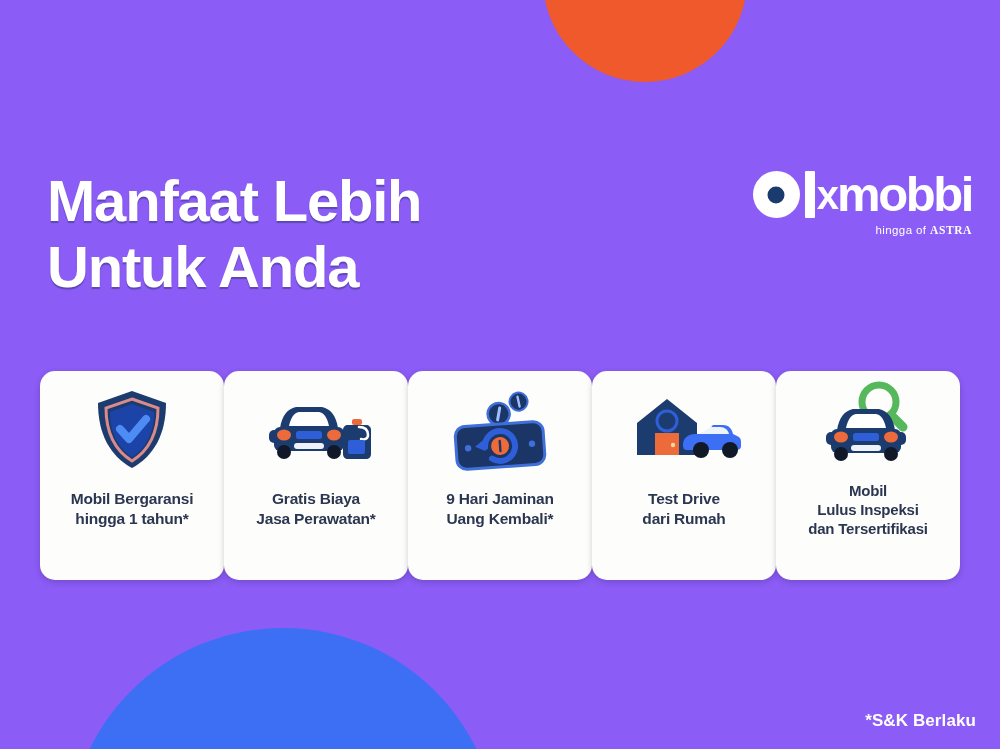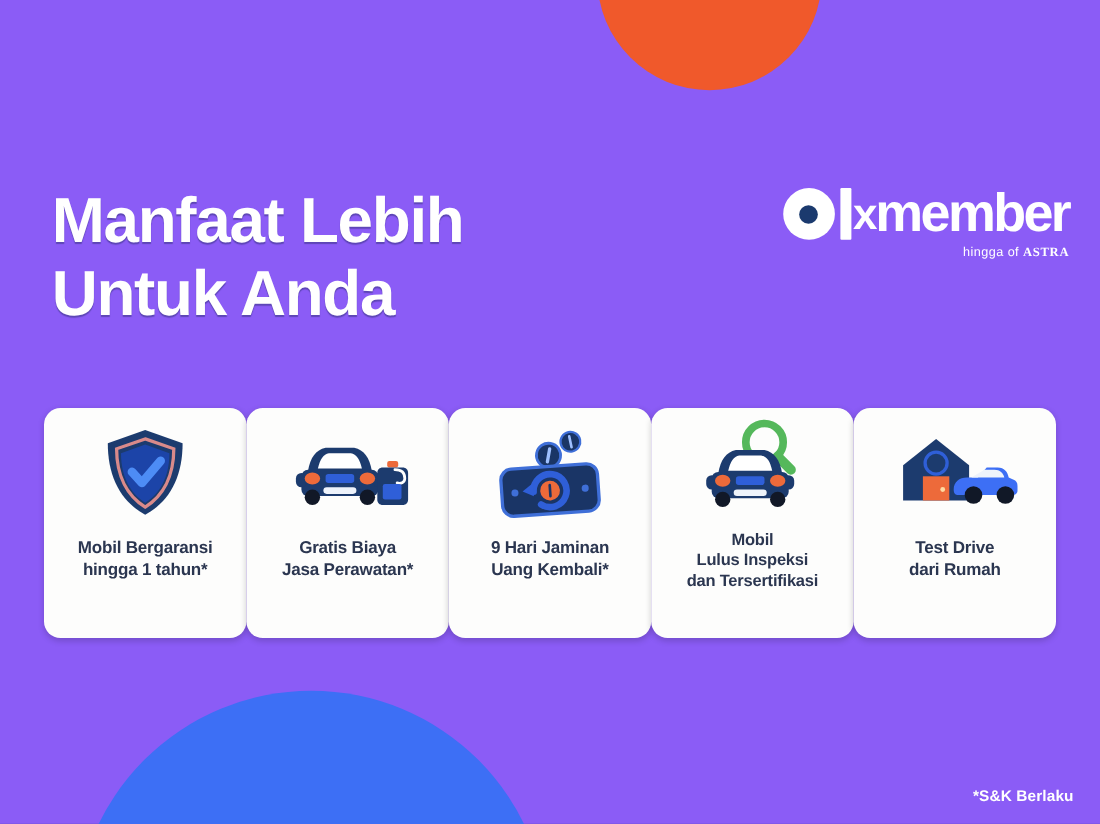--- a/index.html
+++ b/index.html
@@ -155,42 +155,42 @@
   }
   .card-4 .card-icon { height: 110px; }
   .card-4 .card-label { font-size: 15px; }
 
   
   .footnote {
     position: absolute;
     right: 24px;
     bottom: 18px;
     color: #ffffff;
-    font-size: 14px;
+    font-size: 17px;
     font-weight: 700;
     letter-spacing: .1px;
   }
 </style>
 </head>
 <body>
 
 <div class="stage">
 
   <div class="deco-orange"></div>
   <div class="deco-blue"></div>
 
   <div class="headline">Manfaat Lebih
 Untuk Anda</div>
 
   <div class="logo-wrap">
     <div class="logo-mark">
       <span class="logo-o"></span>
       <span class="logo-bar"></span>
       <span class="logo-x">x</span>
-      <span class="logo-word">member</span>
+      <span class="logo-word">mobbi</span>
     </div>
     <div class="logo-sub"><span>hingga of </span><b>ASTRA</b></div>
   </div>
 
   <div class="cards">
 
     <div class="card card-1">
       <div class="card-icon">
         <svg width="76" height="84" viewBox="0 0 76 84" aria-hidden="true">
           <path d="M38 3 L72 15 C72 46 60 68 38 80 C16 68 4 46 4 15 Z" fill="#1c3b6e"></path>
@@ -250,20 +250,39 @@
             <path d="M38 50 L38 62 L28 57 Z" fill="#2f5fd8"></path>
             <circle cx="53" cy="58" r="9" fill="#ed6a3a"></circle>
             <path d="M53 53 L53 63" stroke="#1a3566" stroke-width="2.4" stroke-linecap="round"></path>
           </g>
         </svg>
       </div>
       <div class="card-label">9 Hari Jaminan
 Uang Kembali*</div>
     </div>
 
+    <div class="card card-5">
+      <div class="card-icon">
+        <svg width="118" height="74" viewBox="0 0 118 74" aria-hidden="true">
+
+          <path d="M12 30 L42 6 L72 30 L72 62 L12 62 Z" fill="#1c3b6e"></path>
+          <circle cx="42" cy="28" r="10" fill="none" stroke="#2f5fd8" stroke-width="3"></circle>
+          <rect x="30" y="40" width="24" height="22" fill="#ed6a3a"></rect>
+          <circle cx="48" cy="52" r="2.2" fill="#ffd9a0"></circle>
+
+          <path d="M58 52 C58 45 63 41 70 41 L80 41 L88 32 L98 32 C104 32 107 36 108 41 L112 43 C115 44 116 46 116 49 L116 53 C116 56 114 57 111 57 L62 57 C59 57 58 55 58 52 Z" fill="#3d6ff5"></path>
+          <path d="M74 41 L86 34 L95 34 C100 34 103 37 104 41 Z" fill="#eef3fb"></path>
+          <circle cx="76" cy="57" r="8" fill="#111827"></circle>
+          <circle cx="105" cy="57" r="8" fill="#111827"></circle>
+        </svg>
+      </div>
+      <div class="card-label">Test Drive
+dari Rumah</div>
+    </div>
+
     <div class="card card-4">
       <div class="card-icon">
         <svg width="106" height="92" viewBox="0 0 106 92" aria-hidden="true">
 
           <circle cx="64" cy="22" r="17" fill="none" stroke="#55b85b" stroke-width="7"></circle>
           <path d="M76 35 L88 47" stroke="#55b85b" stroke-width="9" stroke-linecap="round"></path>
 
           <path d="M22 50 C24 38 29 31 38 29 L64 29 C73 31 78 38 80 50 Z" fill="#1c3b6e"></path>
           <path d="M31 48 C33 39 36 35 41 34 L61 34 C66 35 69 39 71 48 Z" fill="#ffffff"></path>
           <rect x="16" y="49" width="70" height="24" rx="6" fill="#1c3b6e"></rect>
@@ -275,36 +294,17 @@
           <rect x="36" y="65" width="30" height="6" rx="3" fill="#eef3fb"></rect>
           <circle cx="26" cy="74" r="7" fill="#111827"></circle>
           <circle cx="76" cy="74" r="7" fill="#111827"></circle>
         </svg>
       </div>
       <div class="card-label">Mobil
 Lulus Inspeksi
 dan Tersertifikasi</div>
     </div>
 
-    <div class="card card-5">
-      <div class="card-icon">
-        <svg width="118" height="74" viewBox="0 0 118 74" aria-hidden="true">
-
-          <path d="M12 30 L42 6 L72 30 L72 62 L12 62 Z" fill="#1c3b6e"></path>
-          <circle cx="42" cy="28" r="10" fill="none" stroke="#2f5fd8" stroke-width="3"></circle>
-          <rect x="30" y="40" width="24" height="22" fill="#ed6a3a"></rect>
-          <circle cx="48" cy="52" r="2.2" fill="#ffd9a0"></circle>
-
-          <path d="M58 52 C58 45 63 41 70 41 L80 41 L88 32 L98 32 C104 32 107 36 108 41 L112 43 C115 44 116 46 116 49 L116 53 C116 56 114 57 111 57 L62 57 C59 57 58 55 58 52 Z" fill="#3d6ff5"></path>
-          <path d="M74 41 L86 34 L95 34 C100 34 103 37 104 41 Z" fill="#eef3fb"></path>
-          <circle cx="76" cy="57" r="8" fill="#111827"></circle>
-          <circle cx="105" cy="57" r="8" fill="#111827"></circle>
-        </svg>
-      </div>
-      <div class="card-label">Test Drive
-dari Rumah</div>
-    </div>
-
   </div>
 
   <div class="footnote">*S&amp;K Berlaku</div>
 
 </div>
 
 </body></html>

